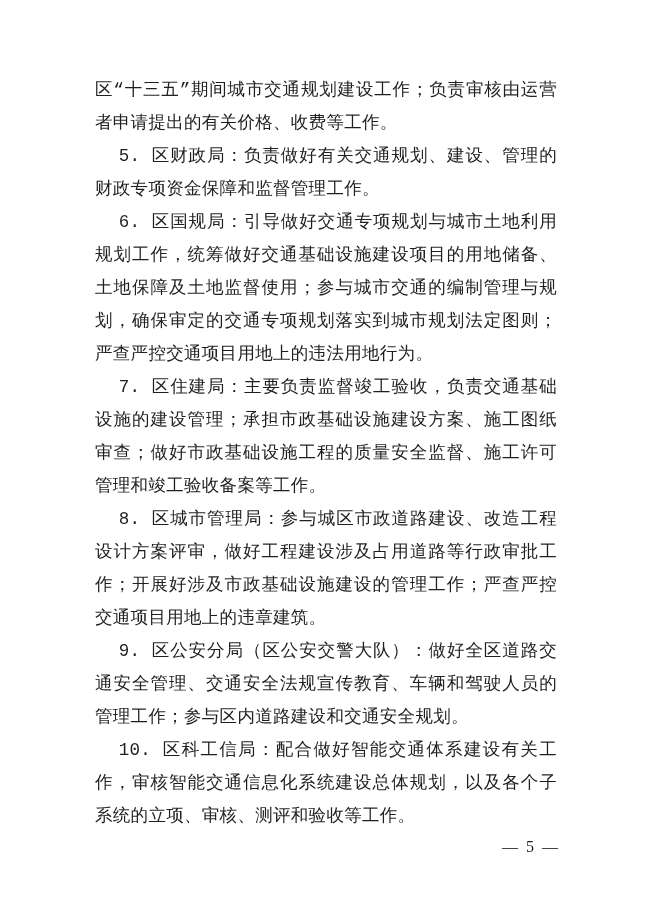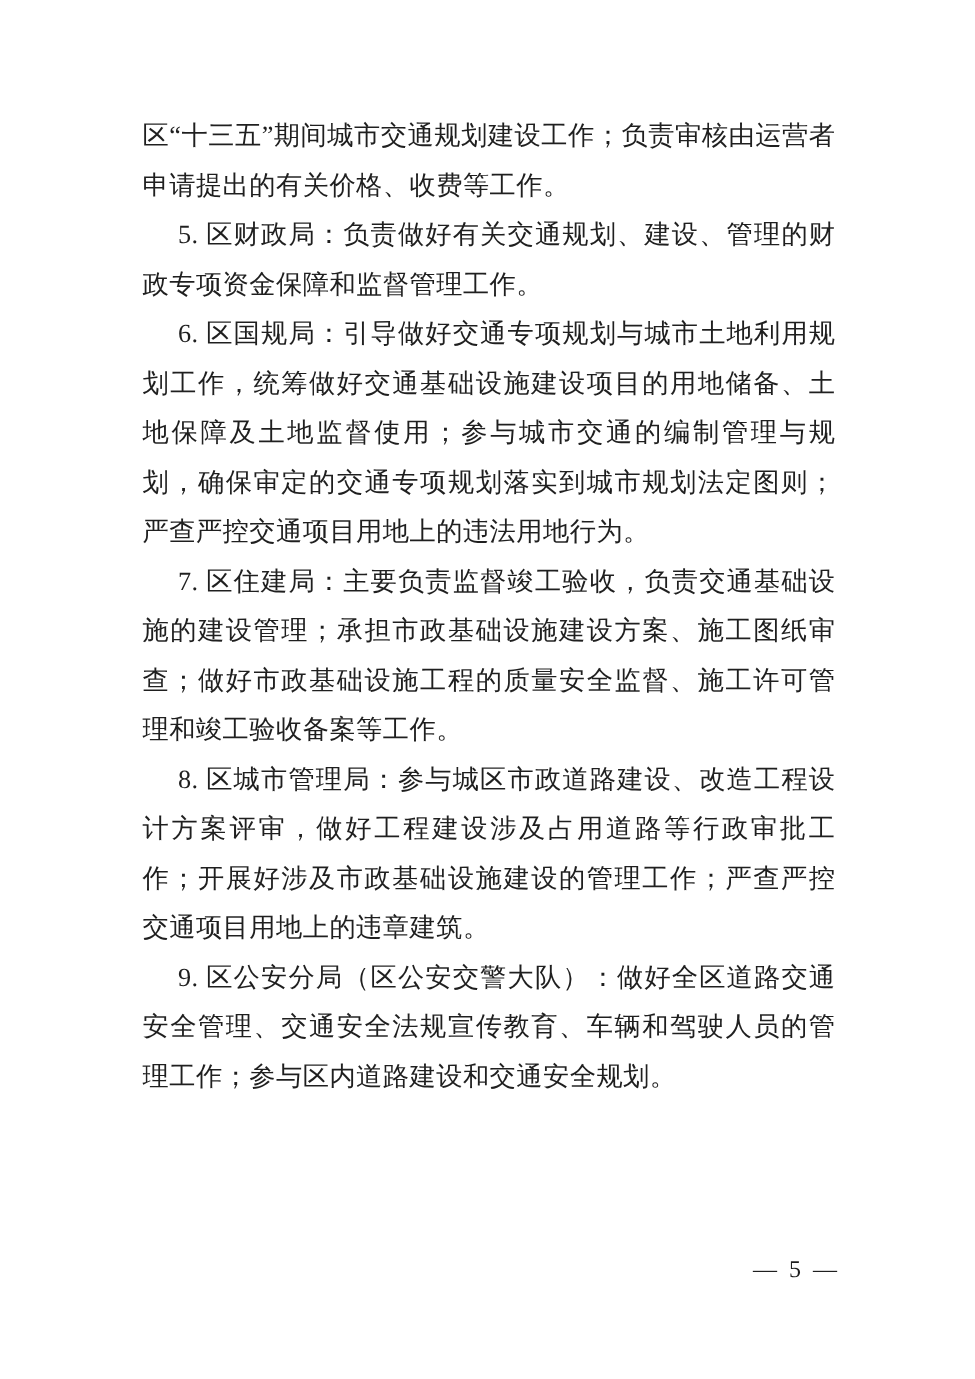--- a/index.html
+++ b/index.html
@@ -23,20 +23,21 @@
     font-size: 17.5px;
     line-height: 33px;
     color: #1f1f1f;
     text-align: justify;
     text-justify: inter-character;
     letter-spacing: 0.3px;
   }
   .text-block p {
     margin: 0;
     padding: 0;
+    font-family: Liberation Mono, monospace;
   }
   .text-block p.indent {
     text-indent: 1.35em;
   }
   .page-number {
     position: absolute;
     top: 836px;
     right: 90px;
     font-size: 16px;
     line-height: 22px;
@@ -49,15 +50,16 @@
 <body>
 
 <div class="page" style="background: rgb(255, 255, 255);">
   <div class="text-block" id="document-body" style="color: rgb(31, 31, 31);">
       <p class="">区“十三五”期间城市交通规划建设工作；负责审核由运营者申请提出的有关价格、收费等工作。</p>
       <p class="indent">5. 区财政局：负责做好有关交通规划、建设、管理的财政专项资金保障和监督管理工作。</p>
       <p class="indent">6. 区国规局：引导做好交通专项规划与城市土地利用规划工作，统筹做好交通基础设施建设项目的用地储备、土地保障及土地监督使用；参与城市交通的编制管理与规划，确保审定的交通专项规划落实到城市规划法定图则；严查严控交通项目用地上的违法用地行为。</p>
       <p class="indent">7. 区住建局：主要负责监督竣工验收，负责交通基础设施的建设管理；承担市政基础设施建设方案、施工图纸审查；做好市政基础设施工程的质量安全监督、施工许可管理和竣工验收备案等工作。</p>
       <p class="indent">8. 区城市管理局：参与城区市政道路建设、改造工程设计方案评审，做好工程建设涉及占用道路等行政审批工作；开展好涉及市政基础设施建设的管理工作；严查严控交通项目用地上的违章建筑。</p>
       <p class="indent">9. 区公安分局（区公安交警大队）：做好全区道路交通安全管理、交通安全法规宣传教育、车辆和驾驶人员的管理工作；参与区内道路建设和交通安全规划。</p>
+      <p class="indent">10. 区科工信局：配合做好智能交通体系建设有关工作，审核智能交通信息化系统建设总体规划，以及各个子系统的立项、审核、测评和验收等工作。</p>
     </div>
   <div class="page-number" style="color: rgb(31, 31, 31);">— 5 —</div>
 </div>
 
 </body></html>

